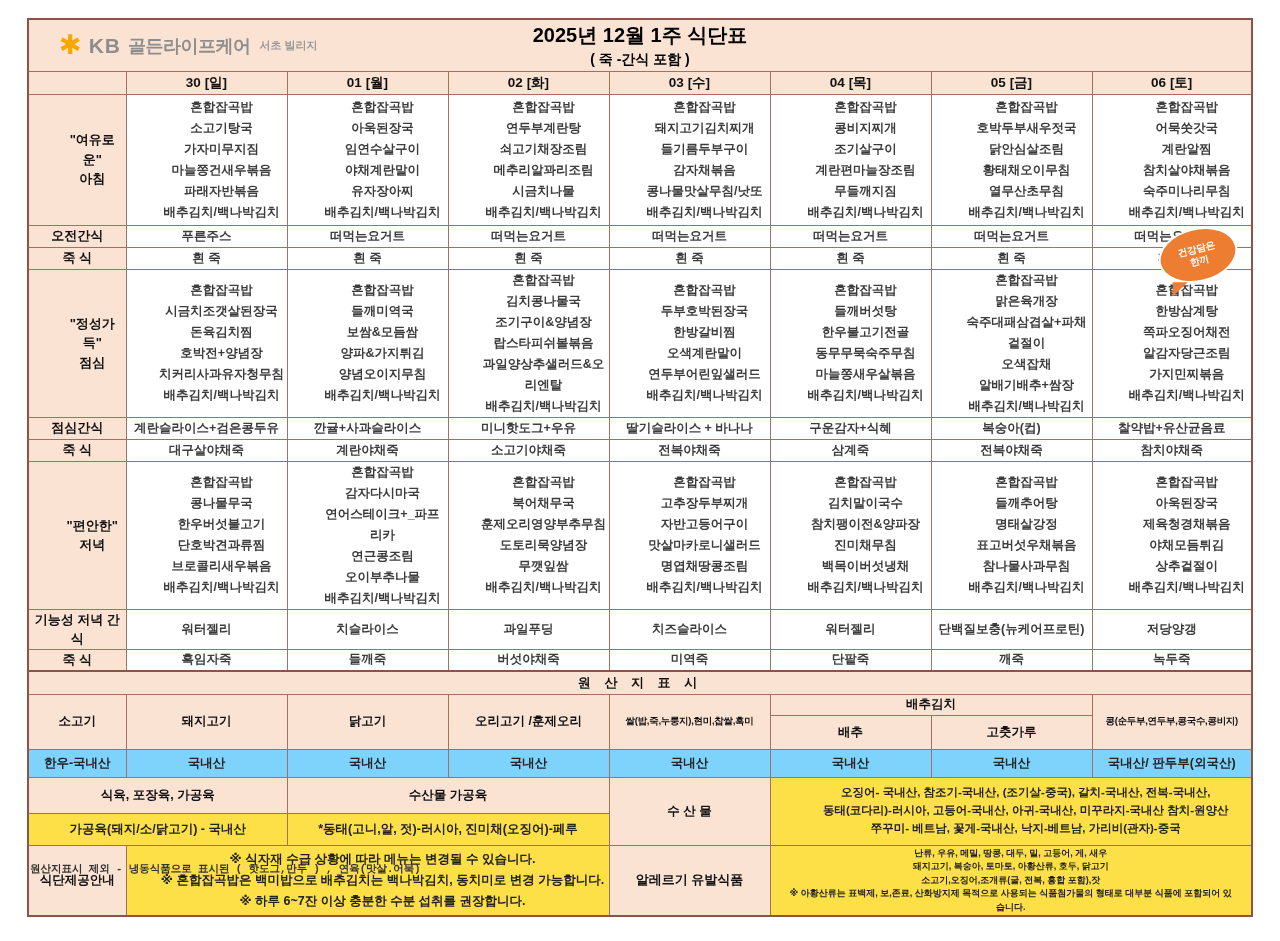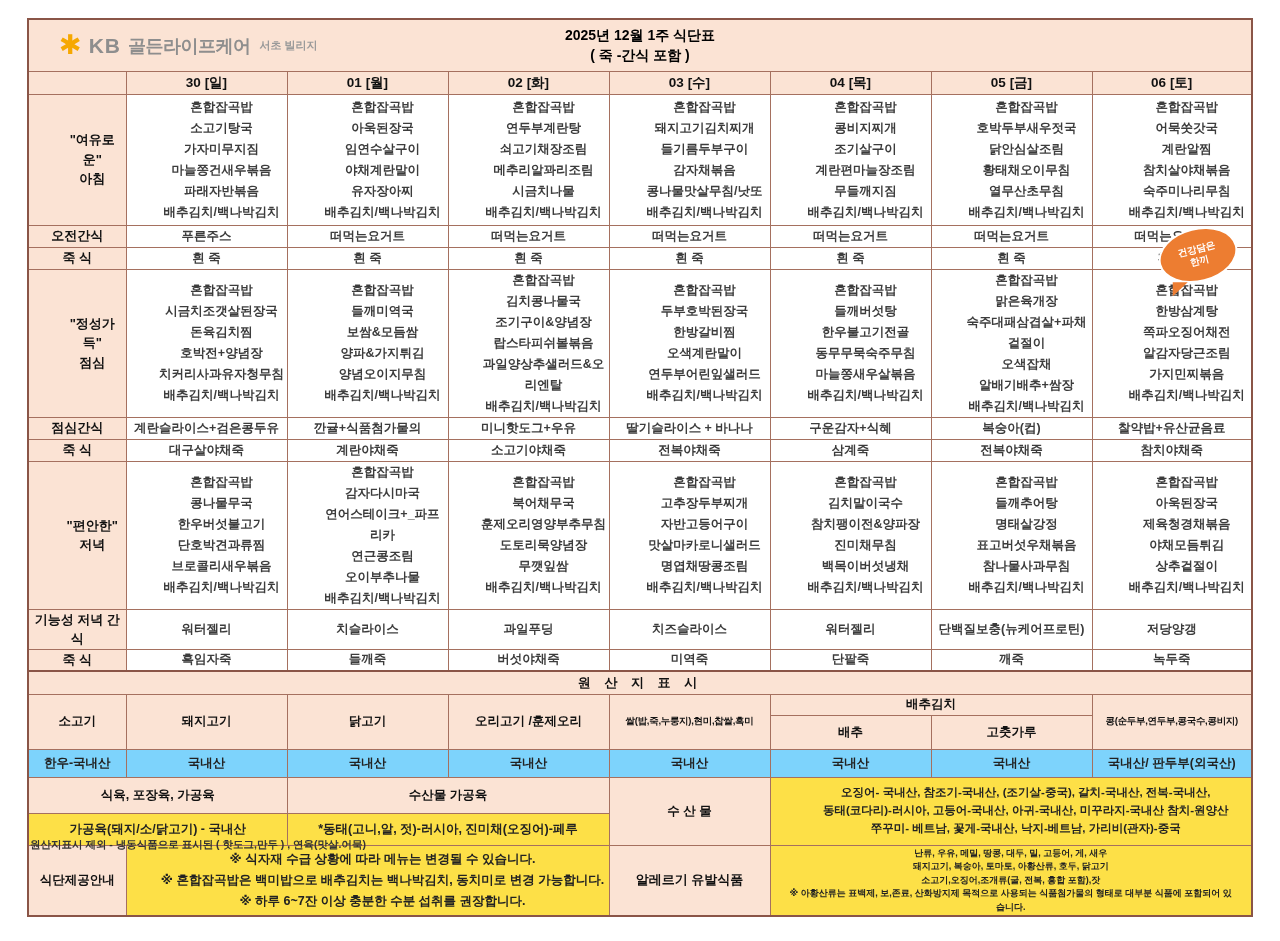--- a/index.html
+++ b/index.html
@@ -27,21 +27,21 @@
     padding:0 2px;overflow:hidden;
   }
   .ml{white-space:pre-line;padding-left:32px;}
   
   .band-td{height:52px;position:relative;background:var(--peach);}
   .logo{position:absolute;left:30px;top:12px;display:flex;align-items:center;gap:7px;}
   .logo-star{font-size:27px;color:#f6a800;line-height:1;font-weight:400;}
   .logo-kb{font-size:21px;color:#8e8e8e;font-weight:700;letter-spacing:1px;}
   .logo-brand{font-size:18px;color:#8e8e8e;font-weight:600;letter-spacing:-0.5px;}
   .logo-site{font-size:11px;color:#9a9a9a;font-weight:600;margin-left:2px;}
-  .title-line1{font-size:14px;font-weight:700;color:#000;line-height:1.5;}
+  .title-line1{font-size:20px;font-weight:700;color:#000;line-height:1.5;}
   .title-line2{font-size:14px;font-weight:700;color:#000;line-height:1.4;}
   
   .dayhdr td{height:23px;font-size:13.5px;font-weight:700;color:var(--ink);background:var(--peach);}
   
   .lbl{background:var(--peach);font-weight:700;font-size:13px;color:var(--ink);line-height:1.5;}
   .mc{font-weight:700;font-size:12.5px;color:var(--menu-ink);}
   .r-b td{height:131px;}
   .r-l td{height:126px;}
   .r-d td{height:126px;}
   .r-b .mc,.r-l .mc,.r-d .mc{line-height:21px;}
@@ -55,21 +55,21 @@
   .small-hdr{font-size:9.5px;letter-spacing:-0.3px;}
   .ov td{height:28px;font-weight:700;font-size:12.5px;color:#222;background:#7dd3fc;}
   .m1 td{height:36px;}
   .m2 td{height:32px;}
   .m3 td{height:58px;}
   .wv{background:#fde047;font-weight:700;font-size:12.5px;color:#222;}
   .seafood{font-size:11.5px;line-height:1.55;}
   .info{font-size:12.5px;line-height:1.65;}
   .allergy{font-size:9px;line-height:1.5;font-weight:700;padding:1px 16px;}
   .allergy-lbl{font-size:13px;}
-  .footer-note{position:absolute;left:30px;top:838px;font-size:10.5px;font-weight:700;color:#333;}
+  .footer-note{position:absolute;left:30px;top:862px;font-size:10.5px;font-weight:700;color:#333;font-family:Liberation Mono, monospace;}
   
   .bubble{
     position:absolute;left:1158px;top:228px;width:80px;height:54px;
     background:#ed7d31;border:2px solid #fff;border-radius:50%;
     transform:rotate(-14deg);display:flex;align-items:center;justify-content:center;z-index:5;
   }
   .bubble::after{
     content:"";position:absolute;left:5px;bottom:-11px;width:0;height:0;
     border-top:14px solid #ed7d31;border-right:15px solid transparent;transform:rotate(14deg);
   }
@@ -229,21 +229,21 @@
 한방삼계탕
 쪽파오징어채전
 알감자당근조림
 가지민찌볶음
 배추김치/백나박김치</td>
     </tr>
 
     <tr class="sm">
       <td class="lbl">점심간식</td>
       <td class="mc">계란슬라이스+검은콩두유</td>
-      <td class="mc">깐귤+식품첨가물의</td>
+      <td class="mc">깐귤+사과슬라이스</td>
       <td class="mc">미니핫도그+우유</td>
       <td class="mc">딸기슬라이스 + 바나나</td>
       <td class="mc">구운감자+식혜</td>
       <td class="mc">복숭아(컵)</td>
       <td class="mc">찰약밥+유산균음료</td>
     </tr>
 
     <tr class="sm">
       <td class="lbl">죽  식</td>
       <td class="mc">대구살야채죽</td>

